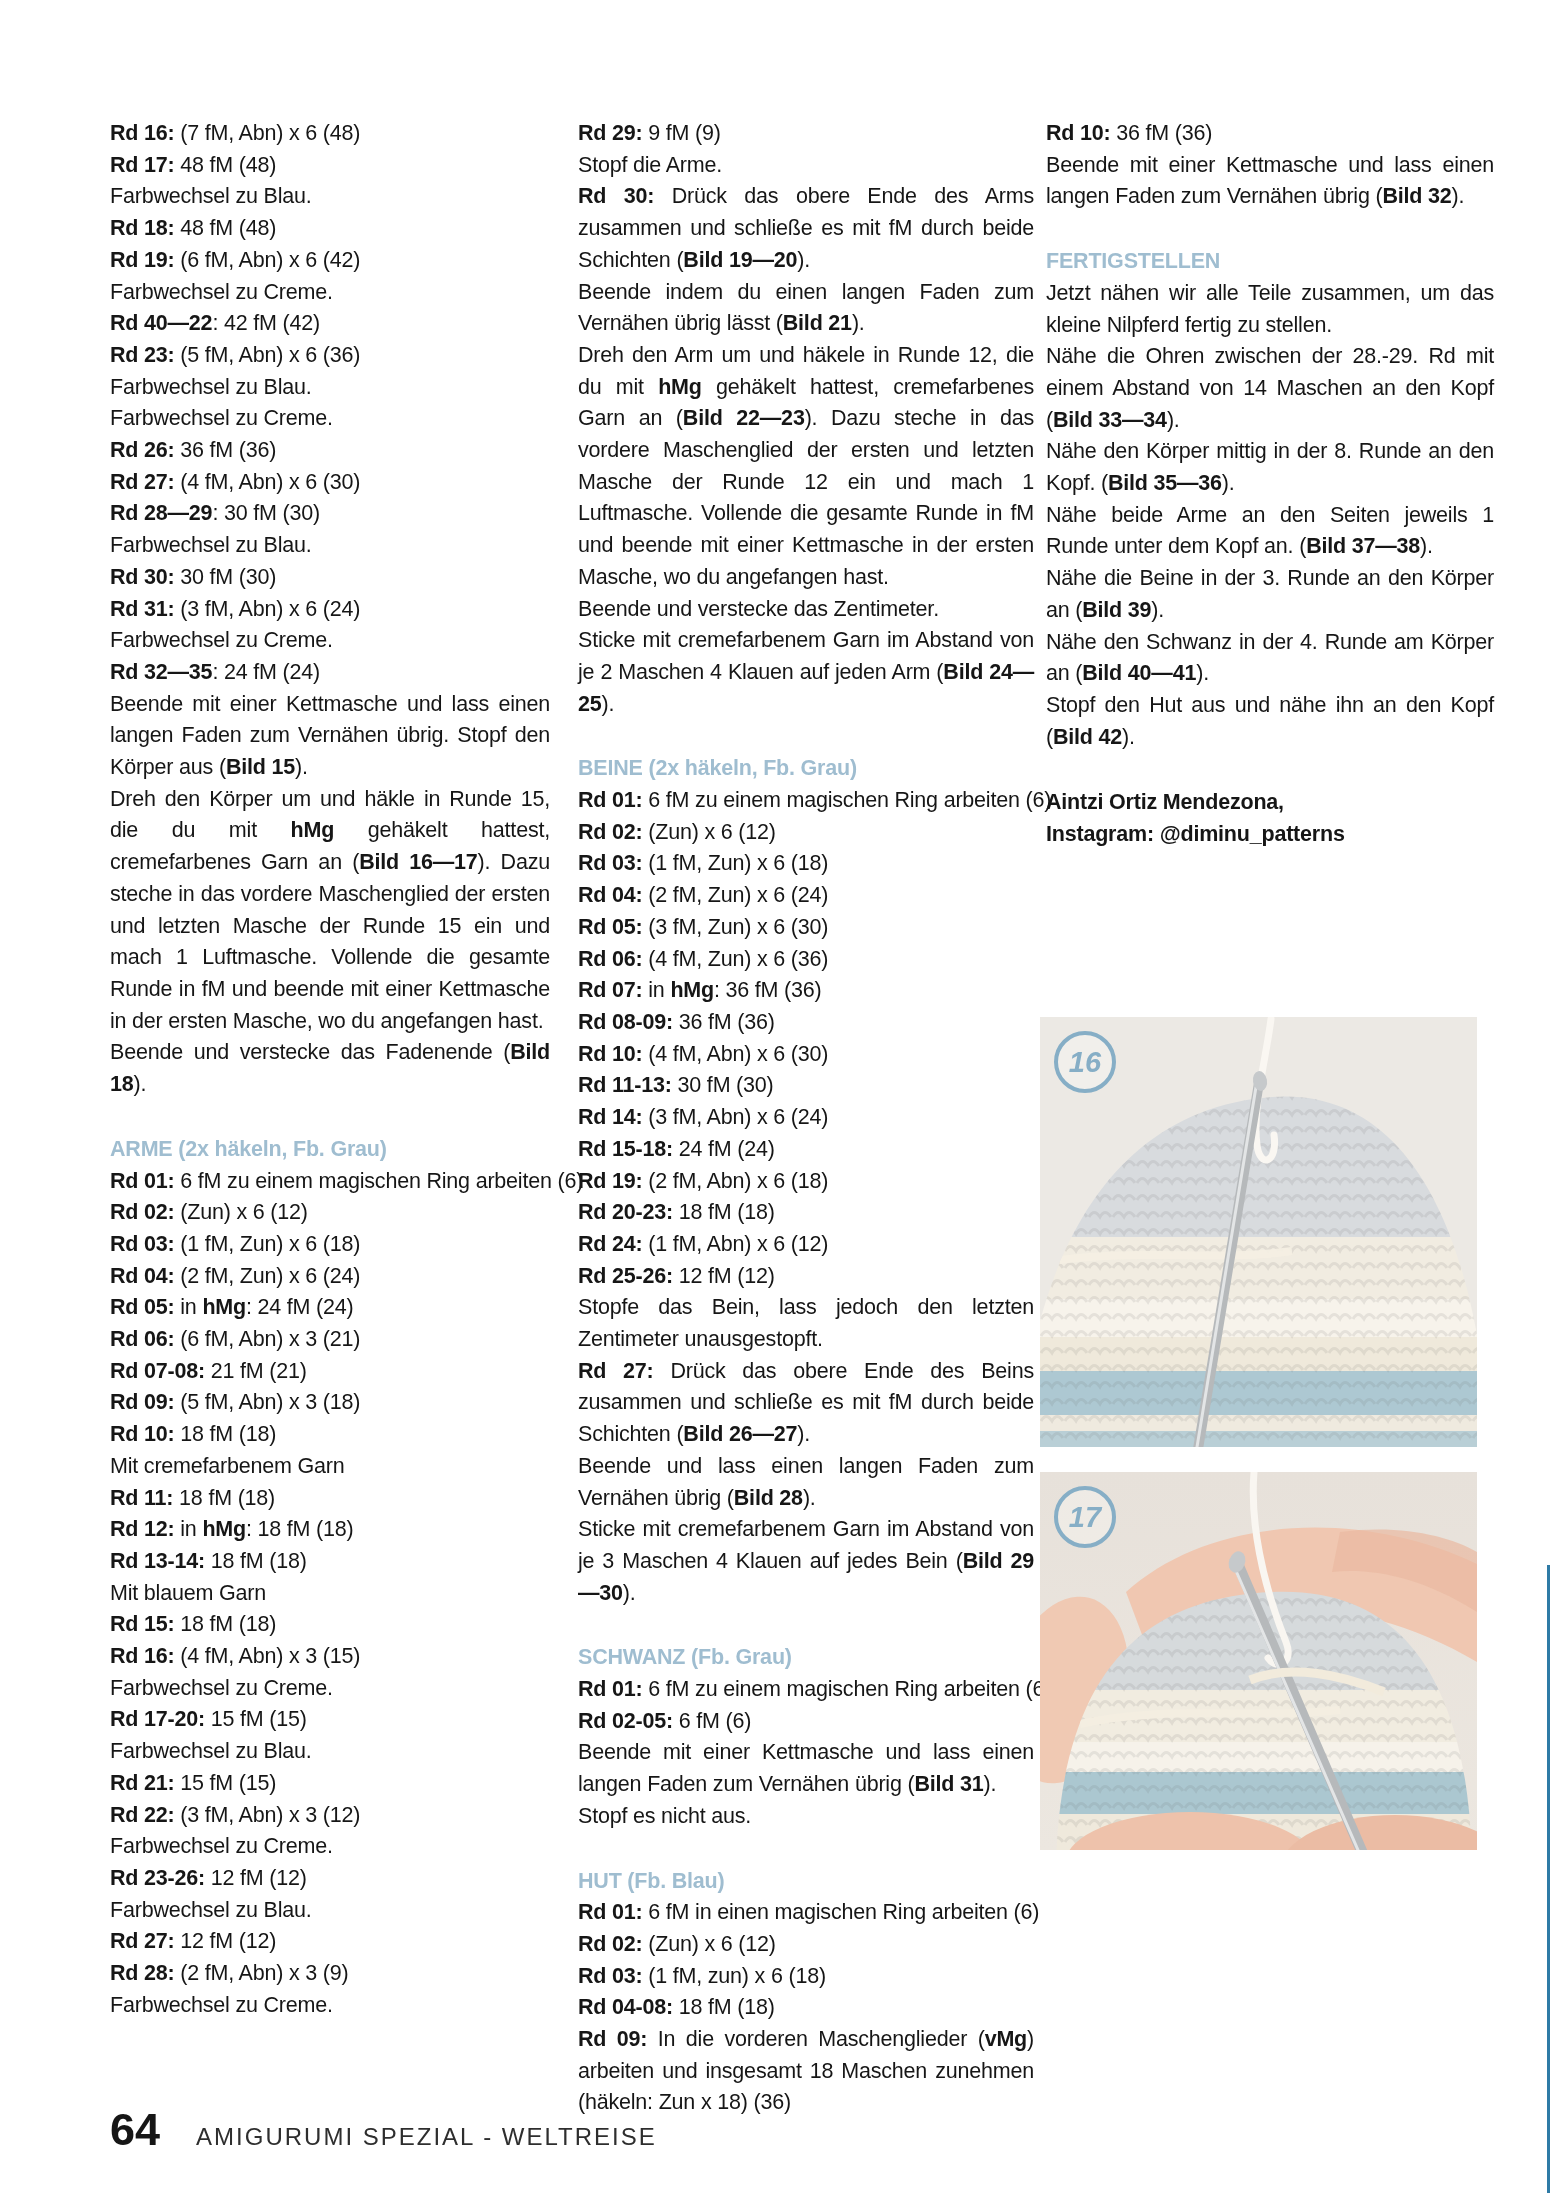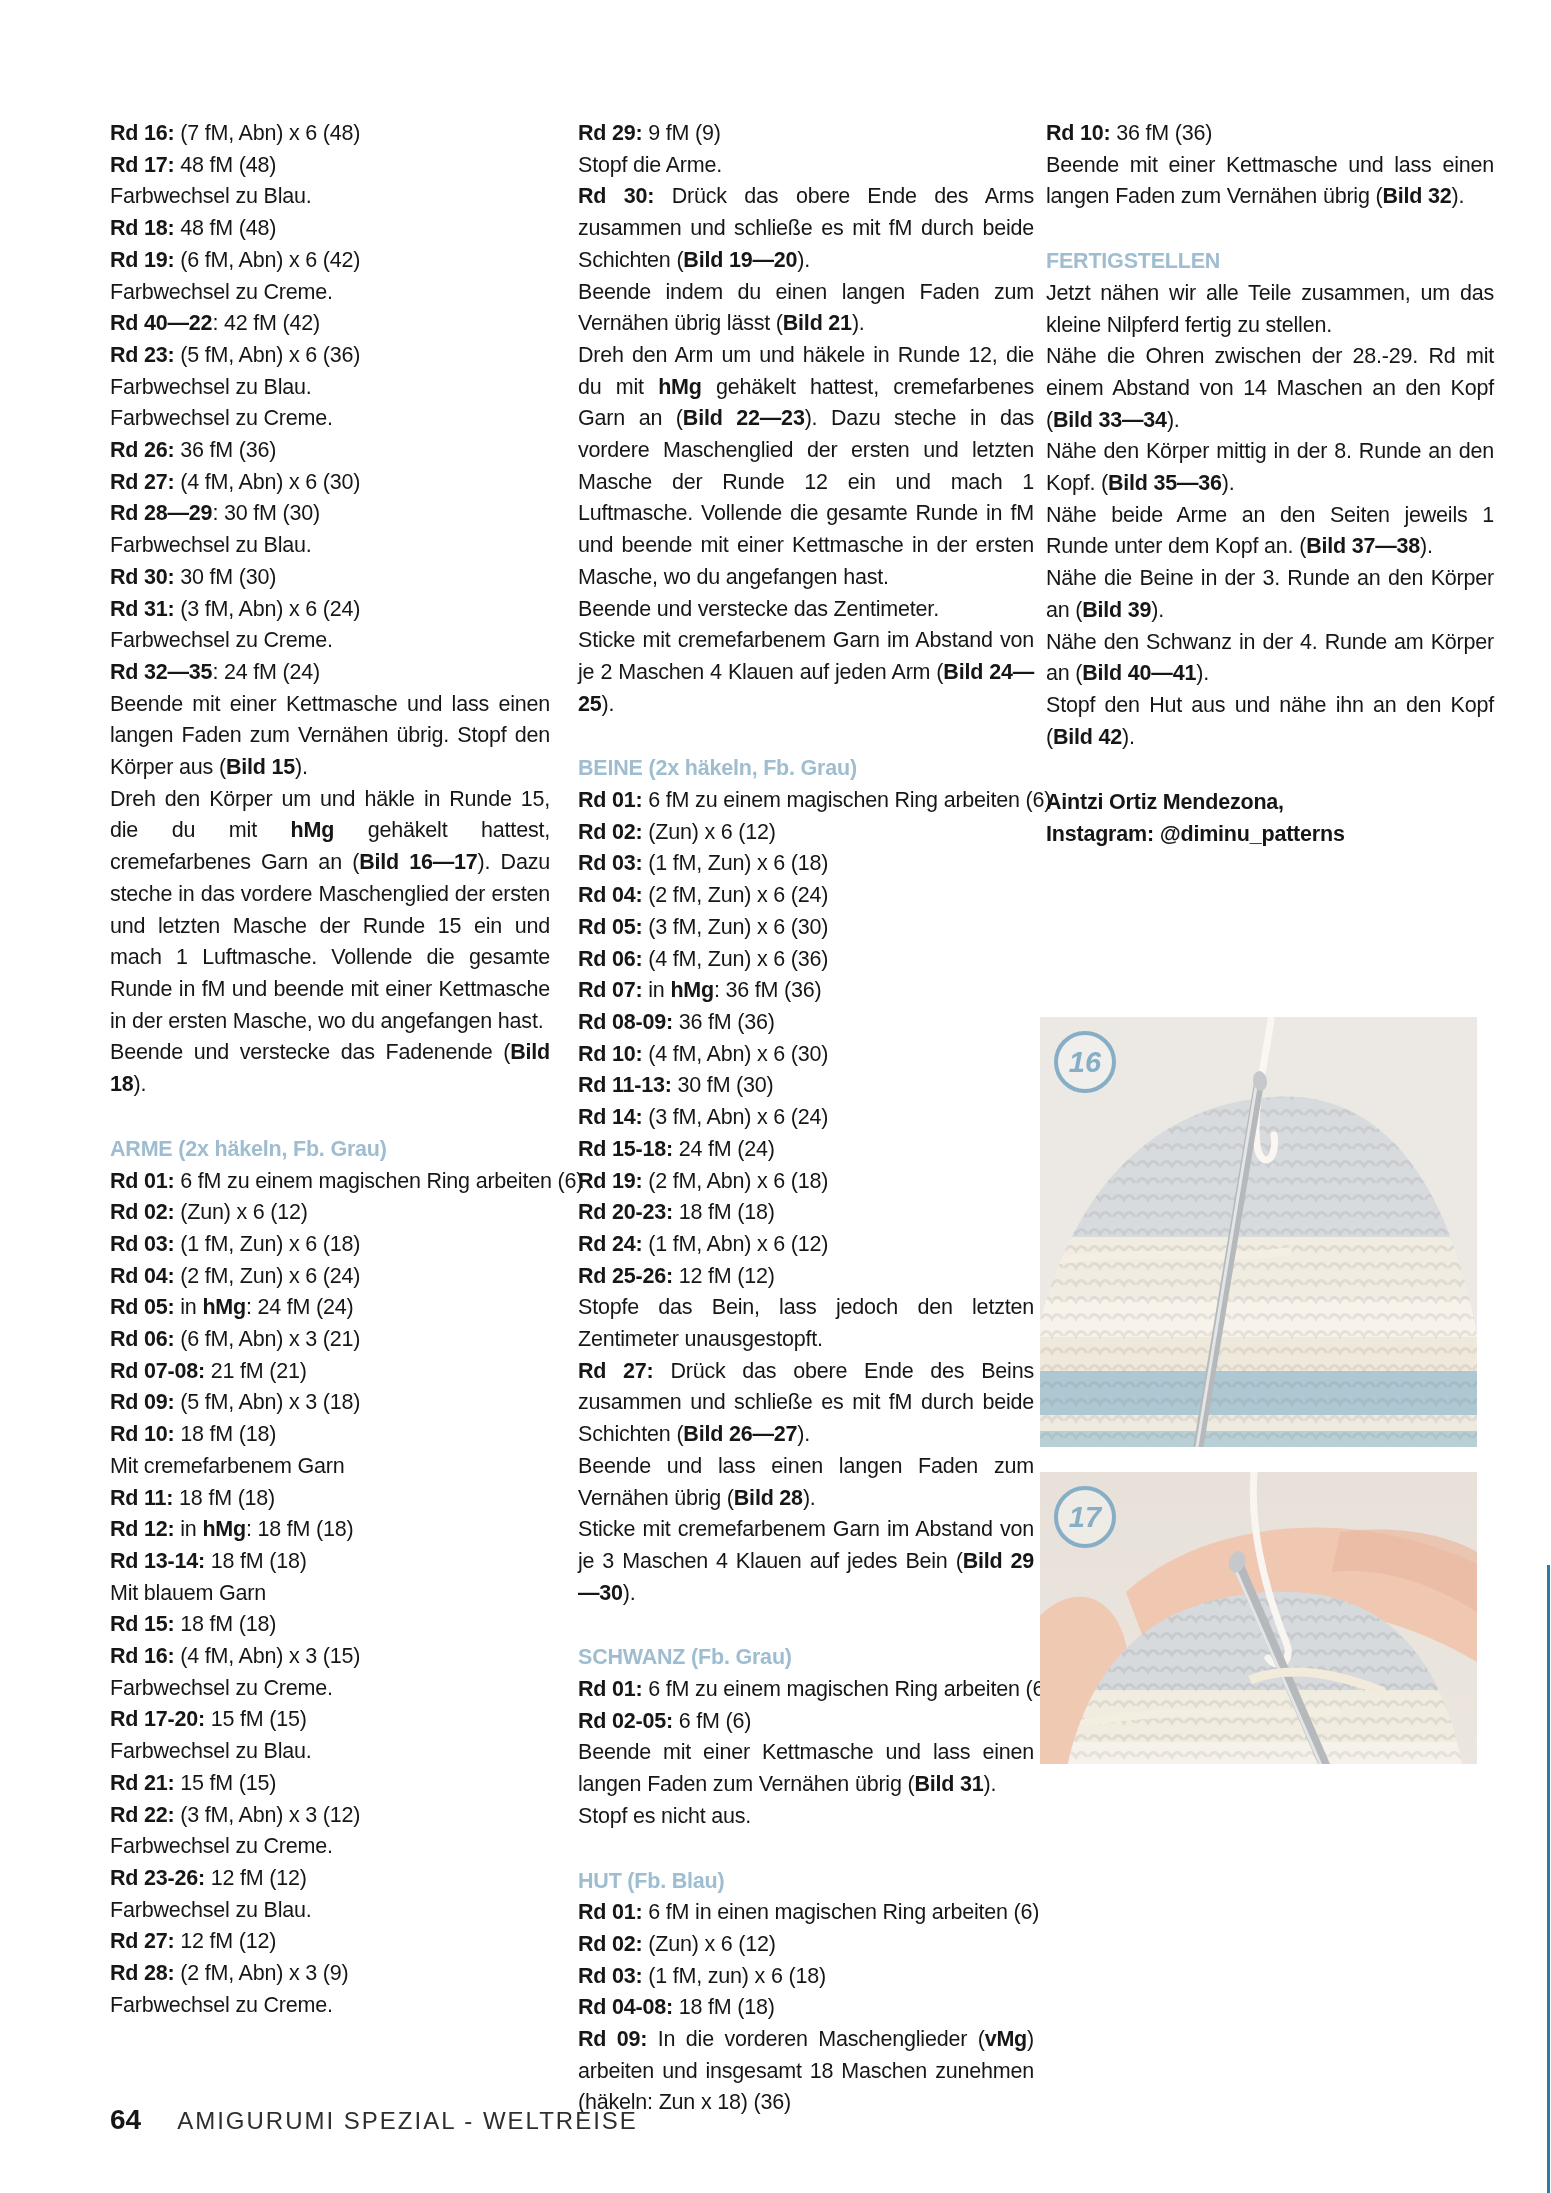--- a/index.html
+++ b/index.html
@@ -18,30 +18,30 @@
   #col1{left:110px;width:440px;}
   #col2{left:578px;width:456px;}
   #col3{left:1046px;width:448px;}
   .row{white-space:nowrap;}
   .para{text-align:justify;}
   .heading{color:var(--heading);font-weight:bold;margin-top:33px;}
   .b{font-weight:bold;}
   .gap{width:100%;}
   .photo{position:absolute;left:1040px;width:437px;overflow:hidden;background:#ece9e4;font-style:italic;}
   #photo16{top:1017px;height:430px;}
-  #photo17{top:1472px;height:292px;}
+  #photo17{top:1472px;height:378px;}
   .badge{
     position:absolute;left:14px;top:14px;width:54px;height:54px;
     border:4px solid var(--badge);border-radius:50%;color:var(--badge);
     font-size:29px;font-weight:bold;display:flex;align-items:center;justify-content:center;
     background:rgba(252,252,250,.35);
   }
   .edge-rule{position:absolute;left:1547px;top:1565px;width:3px;height:628px;background:var(--accent);}
   .footer{position:absolute;left:110px;top:2104px;display:flex;align-items:baseline;}
-  .page-num{font-size:28px;font-weight:bold;letter-spacing:0;}
+  .page-num{font-size:45px;font-weight:bold;letter-spacing:0;}
   .mag-title{font-size:24px;margin-left:36px;letter-spacing:2px;color:#2e2e2e;}
 </style>
 </head>
 <body>
 
 <div class="col" id="col1">
     <div class="row"><span class="b">Rd 16:</span><span> (7 fM, Abn) x 6 (48)</span></div>
     <div class="row"><span class="b">Rd 17:</span><span> 48 fM (48)</span></div>
     <div class="row"><span>Farbwechsel zu Blau.</span></div>
     <div class="row"><span class="b">Rd 18:</span><span> 48 fM (48)</span></div>

